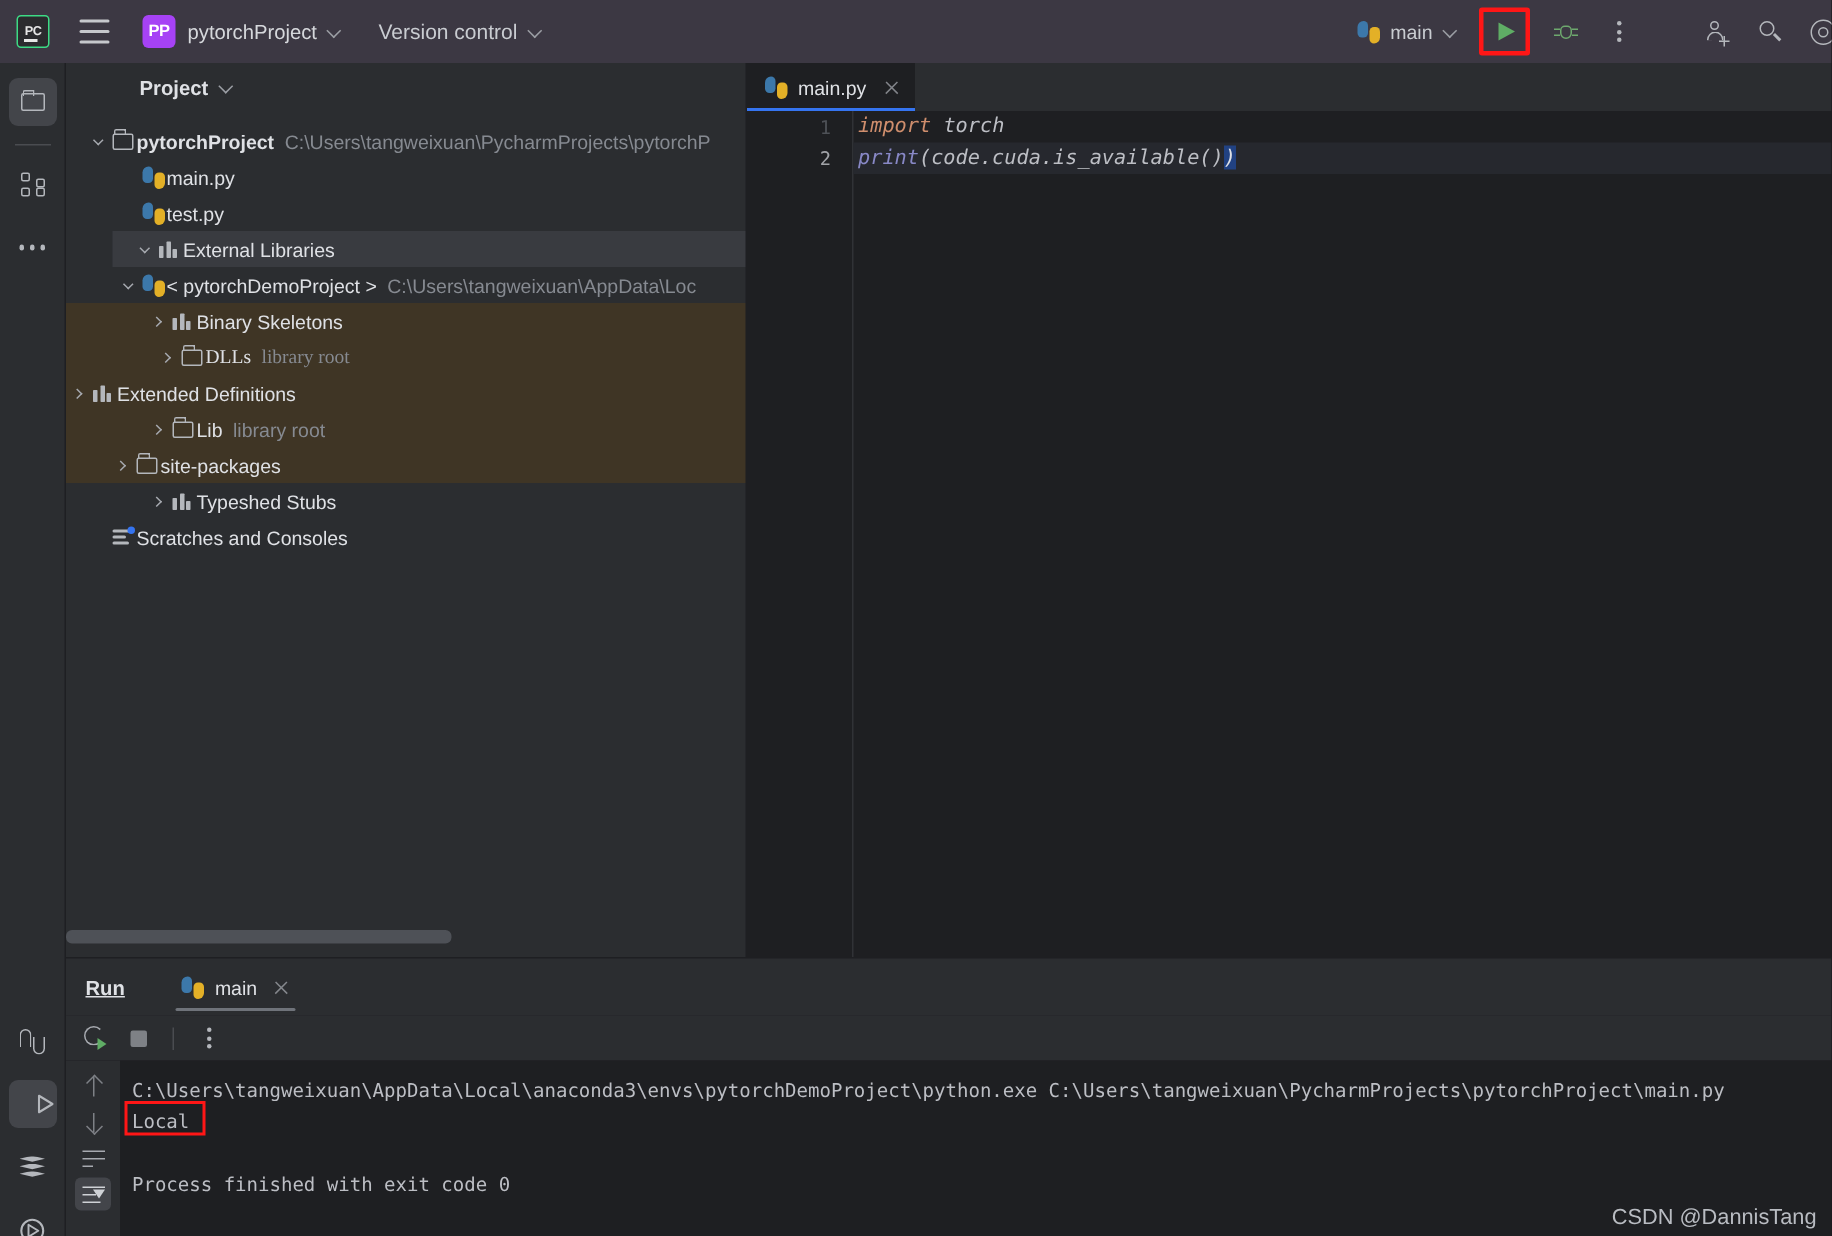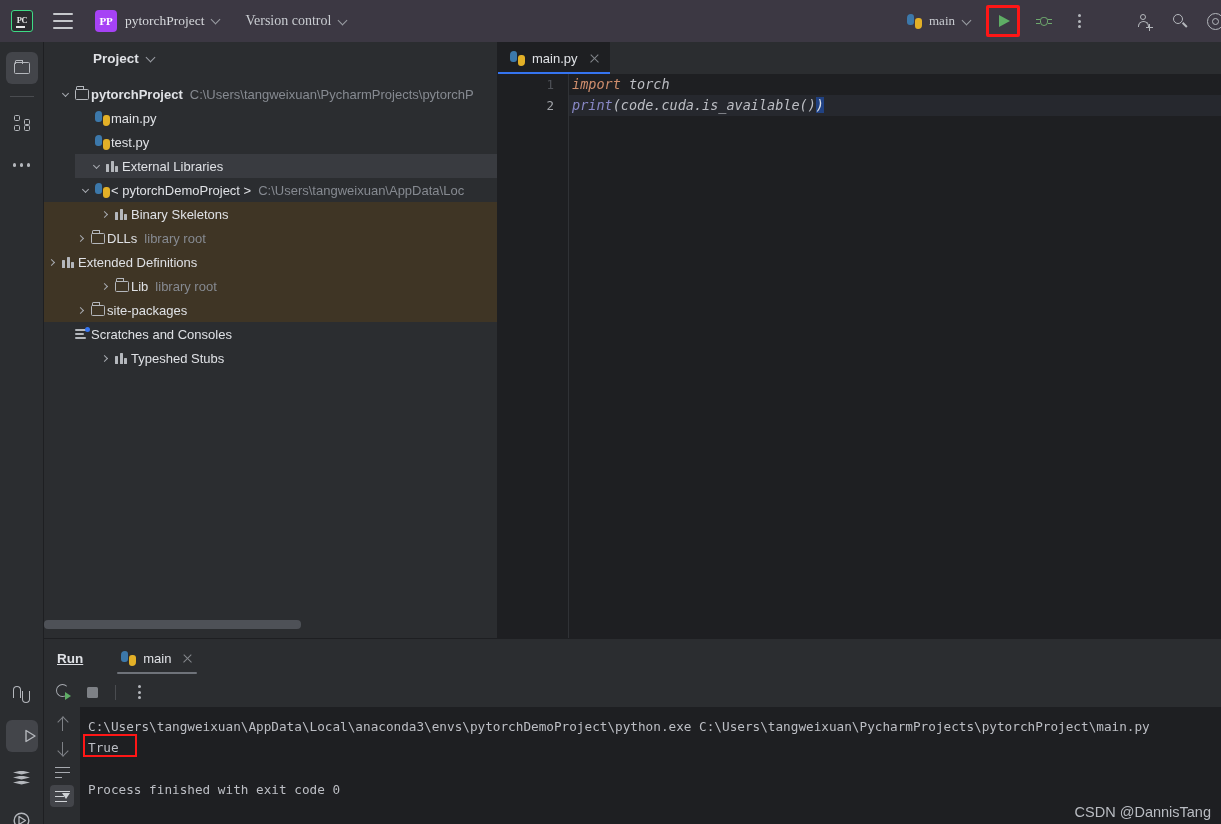--- a/index.html
+++ b/index.html
@@ -9,21 +9,21 @@
     font-family: "Liberation Sans", sans-serif;
     overflow: hidden;
     color: #dfe1e5;
   }
   #app { position: relative; width: 1221px; height: 824px; }
 
   
   .titlebar {
     position: absolute; left: 0; top: 0; width: 1221px; height: 42px;
     background: #3c3843;
-    display: flex; align-items: center; font-family: Liberation Serif, serif;
+    display: flex; align-items: center;
   }
   .titlebar-left { display: flex; align-items: center; height: 42px; }
   .pc-logo {
     width: 22px; height: 22px; margin-left: 11px;
     border: 1.6px solid #3ddb85; border-radius: 3px;
     background: #2b2b2e; position: relative;
     display: flex; align-items: center; justify-content: center;
   }
   .pc-logo span { font-size: 8.5px; font-weight: bold; color: #e6e6e6; line-height: 1;
                   letter-spacing: -0.4px; display:block; margin-bottom: 2px;}
@@ -420,21 +420,21 @@
           </span>
           <span class="ic">
             <span class="lib-ic">
               <i></i>
               <i></i>
               <i></i>
             </span>
           </span>
           <span class="lbl">Binary Skeletons</span>
         </div>
-        <div class="trow libhl" style="padding-left: 29px;">
+        <div class="trow libhl" style="padding-left: 59px; font-family: Liberation Serif, serif;">
           <span class="twist right">
             <i class="ar"></i>
           </span>
           <span class="ic">
             <span class="folder-ic"></span>
           </span>
           <span class="lbl">DLLs</span>
           <span class="sub">library root</span>
         </div>
         <div class="trow libhl" style="">
@@ -462,44 +462,44 @@
         </div>
         <div class="trow libhl" style="padding-left: 29px; align-items: center;">
           <span class="twist right">
             <i class="ar"></i>
           </span>
           <span class="ic">
             <span class="folder-ic"></span>
           </span>
           <span class="lbl">site-packages</span>
         </div>
+        <div class="trow" style="padding-left: 53px;">
+          <span class="twist right">
+            <i class="ar"></i>
+          </span>
+          <span class="ic">
+            <span class="lib-ic">
+              <i></i>
+              <i></i>
+              <i></i>
+            </span>
+          </span>
+          <span class="lbl">Typeshed Stubs</span>
+        </div>
         <div class="trow" style="padding-left: 13px;">
           <span class="twist "></span>
           <span class="ic">
             <span class="scratch-ic">
               <i></i>
               <i></i>
               <i></i>
               <span class="dot"></span>
             </span>
           </span>
           <span class="lbl">Scratches and Consoles</span>
-        </div>
-        <div class="trow" style="padding-left: 53px;">
-          <span class="twist right">
-            <i class="ar"></i>
-          </span>
-          <span class="ic">
-            <span class="lib-ic">
-              <i></i>
-              <i></i>
-              <i></i>
-            </span>
-          </span>
-          <span class="lbl">Typeshed Stubs</span>
         </div>
       </div>
     <div class="hscroll">
         <div class="thumb"></div>
       </div>
   </div>
   <div class="panel-split-v"></div>
 
   <div class="editor-area">
     <div class="tabbar">
@@ -579,21 +579,21 @@
           <div class="scrollend-ic">
               <i></i>
               <i></i>
               <i></i>
               <span class="dn"></span>
             </div>
         </div>
       </div>
 
       <div class="console-out"><span>C:\Users\tangweixuan\AppData\Local\anaconda3\envs\pytorchDemoProject\python.exe C:\Users\tangweixuan\PycharmProjects\pytorchProject\main.py</span>
-<span class="true-hl"><span>True</span><span class="true-box"></span></span>
+<span class="true-hl"><span>Local</span><span class="true-box"></span></span>
 
 <span>Process finished with exit code 0</span></div>
     </div>
 
     <div class="watermark">CSDN @DannisTang</div>
   </div>
 
 </div>
 
 </body></html>

